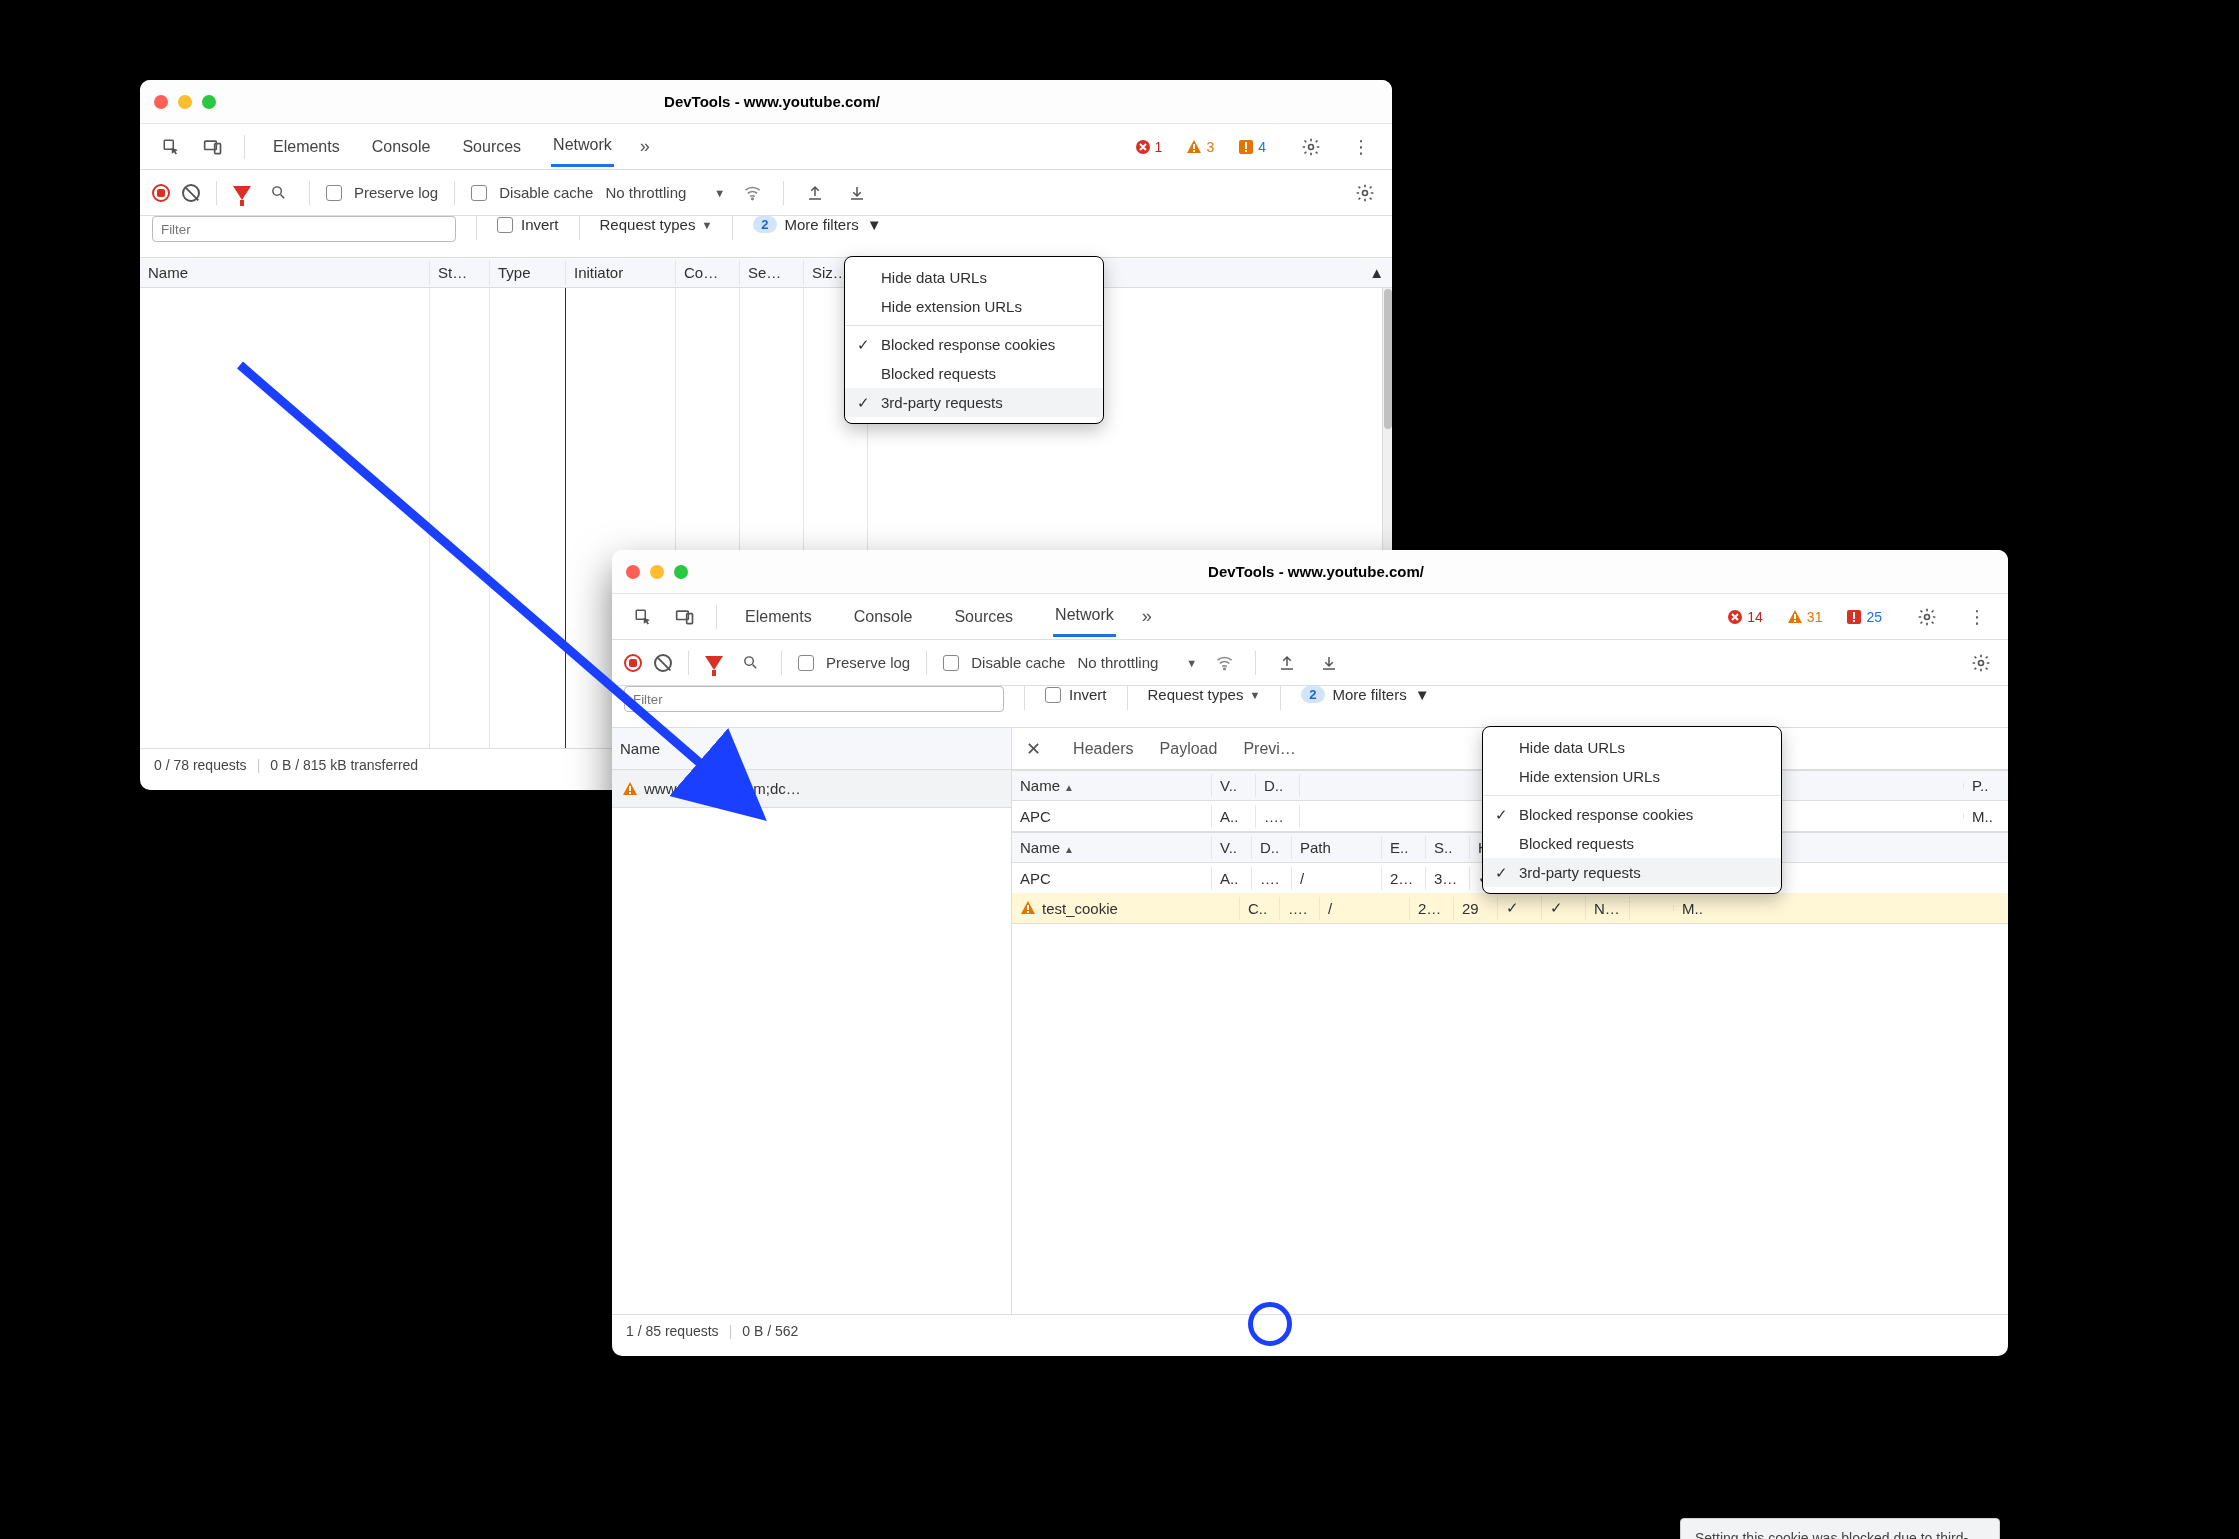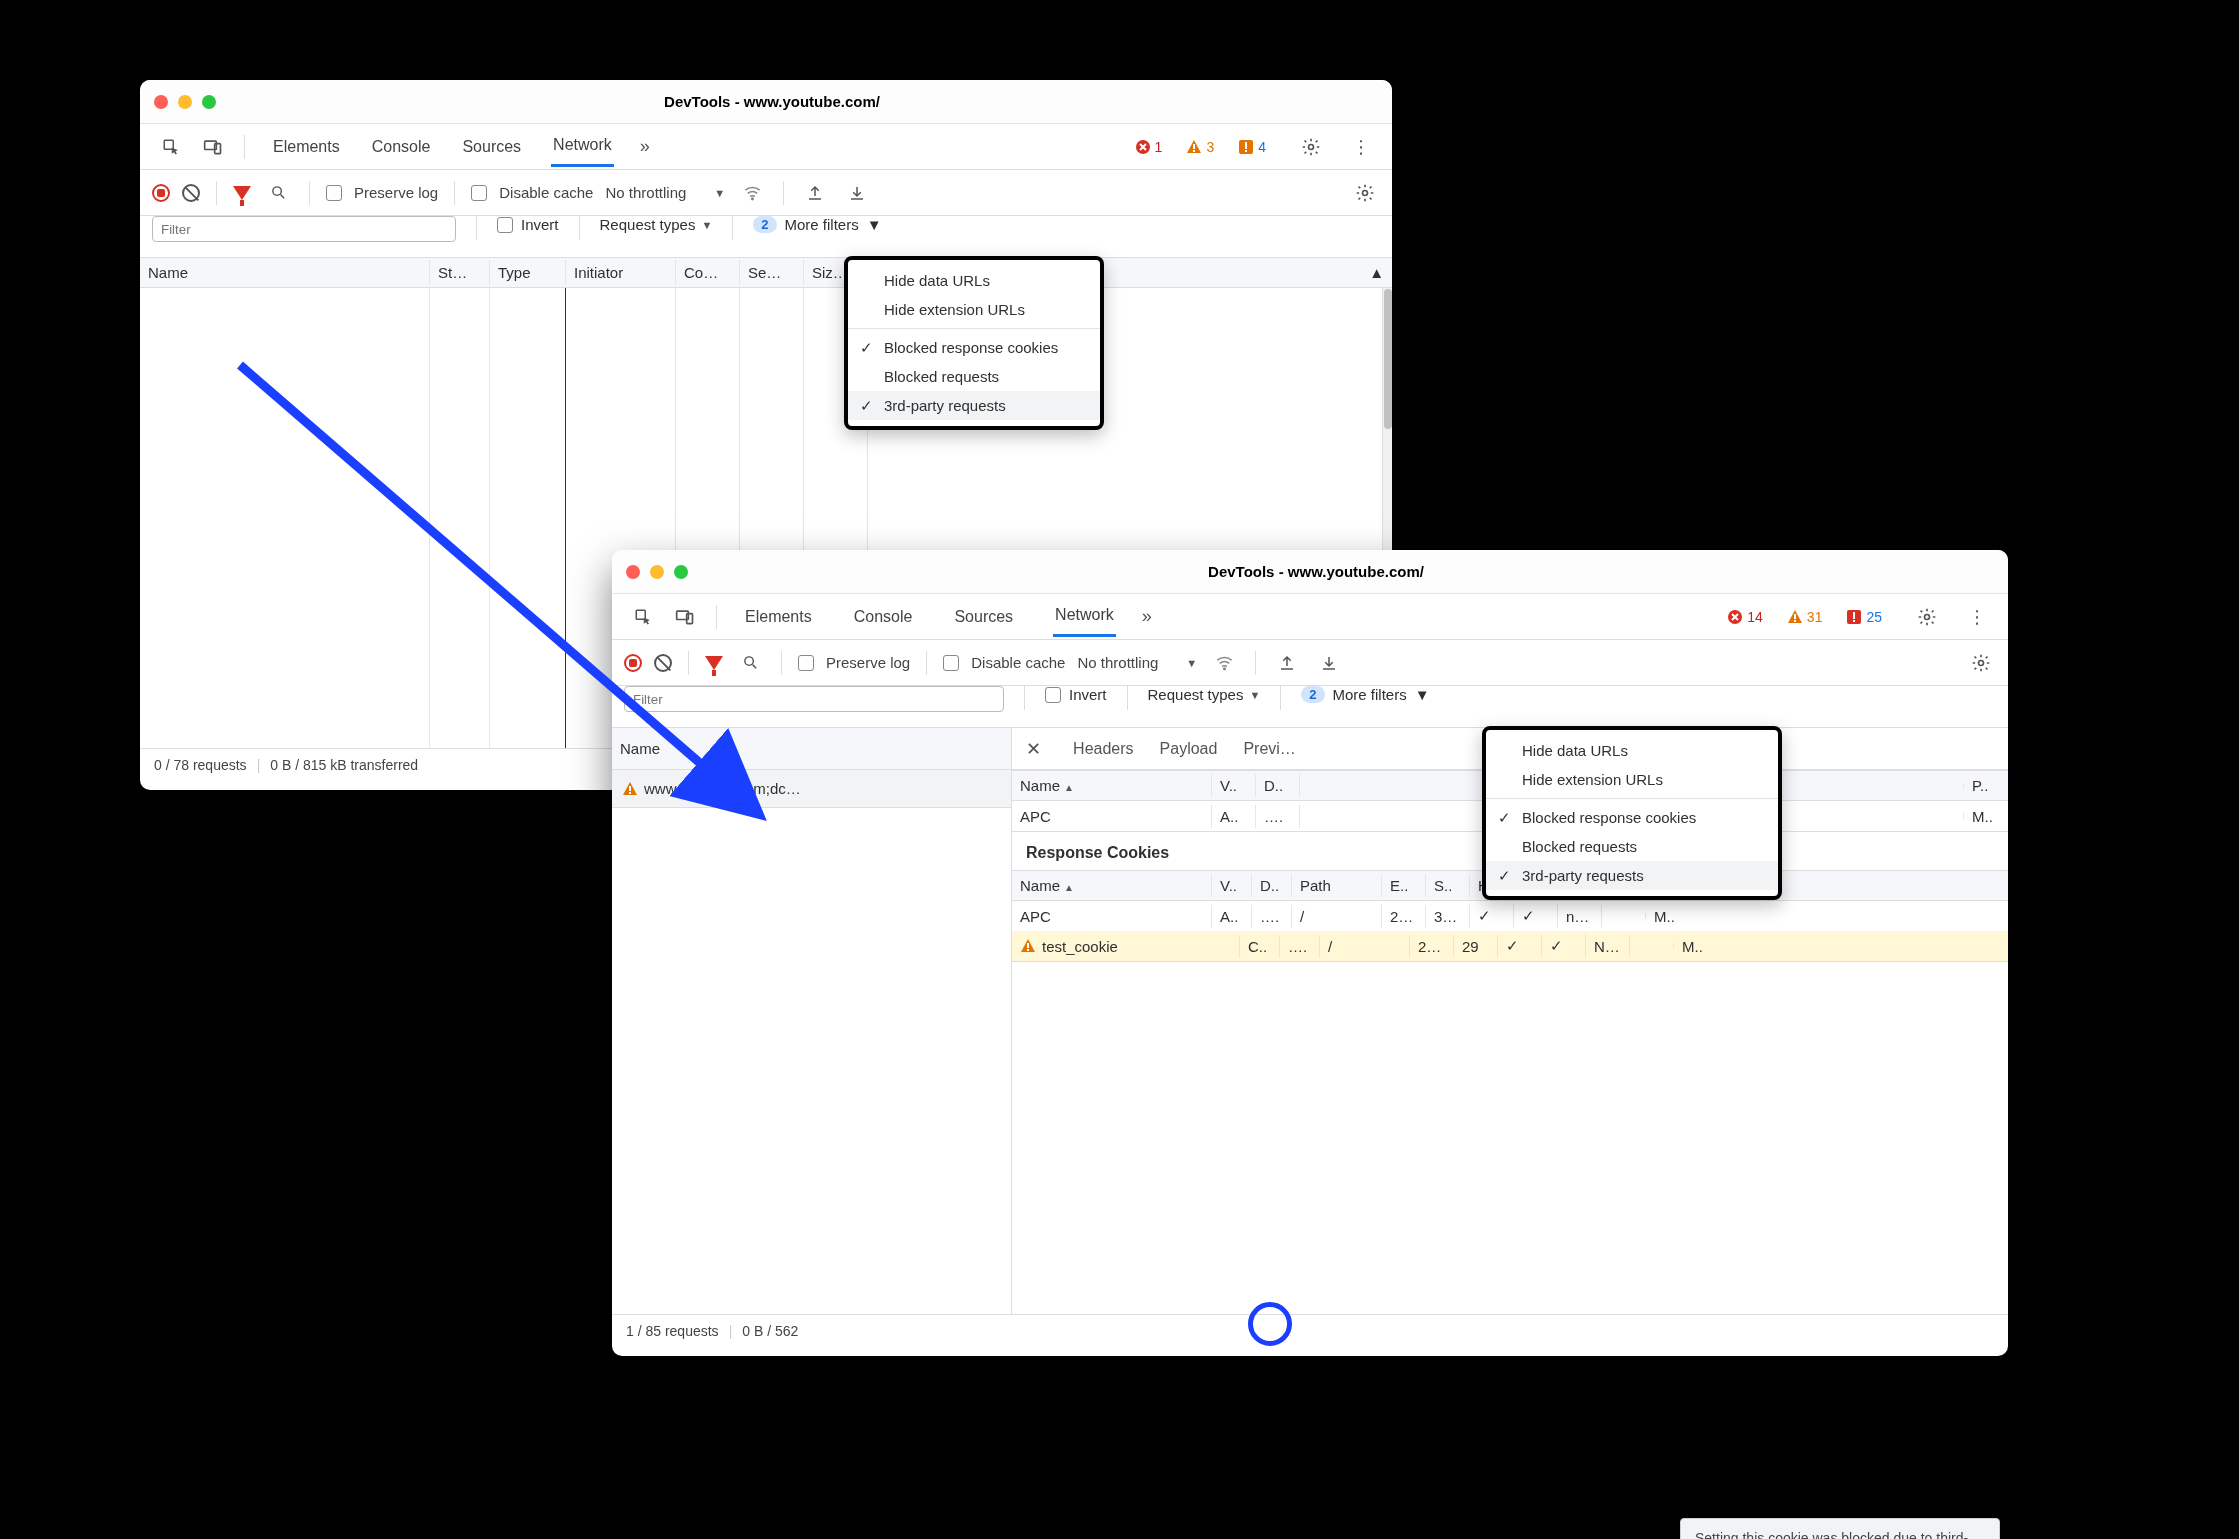--- a/index.html
+++ b/index.html
@@ -54,21 +54,21 @@
   .headerrow { display:flex; background:#f5f7fa; border-bottom:1px solid #ddd; font-size:15px; height:30px; align-items:center;}
   .col { padding:4px 8px; border-right:1px solid #e6e6e6; overflow:hidden; white-space:nowrap; }
   .col:last-child { border-right:none; }
   .body { display:flex; }
   .scroll { width:10px; background:#f0f0f0; border-left:1px solid #ddd;}
   .scroll .thumb{ width:8px; margin:1px; background:#c1c1c1; border-radius:4px;}
 
   .statusbar { display:flex; align-items:center; height:32px; padding:0 14px; border-top:1px solid #ddd; font-size:14px; color:#444; gap:10px; background:#fff;}
   .statusbar .s-sep { color:#ccc; }
 
-  .dropdown { position:absolute; background:#fff; border:4px solid #000000; border-radius:8px; box-shadow:0 6px 18px rgba(0,0,0,0.25); padding:6px 0; z-index:10; font-size:15px; min-width:260px;}
+  .dropdown { position:absolute; background:#fff; border:1px solid #000000; border-radius:8px; box-shadow:0 6px 18px rgba(0,0,0,0.25); padding:6px 0; z-index:10; font-size:15px; min-width:260px;}
   .dropdown .item { padding:6px 16px 6px 36px; position:relative; }
   .dropdown .item.hover { background:#f1f3f4; }
   .dropdown .check::before { content:"✓"; position:absolute; left:12px; }
   .dropdown hr { border:none; border-top:1px solid #e2e2e2; margin:4px 0;}
 
   
   .detail-tabs { display:flex; align-items:center; gap:26px; padding:6px 14px; border-bottom:1px solid #ddd; font-size:16px; color:#555; height:42px;}
   .close-x { font-size:18px; color:#555; margin-right:6px;}
   .section-title { font-weight:700; font-size:16px; padding:12px 14px 8px; }
   .showf { display:flex; align-items:center; gap:8px; font-size:15px; color:#444;}
@@ -456,21 +456,20 @@
           </div>
           <div class="trow">
             <div class="tc" style="width:200px">APC</div>
             <div class="tc" style="width:44px">A..</div>
             <div class="tc" style="width:44px">….</div>
             <div class="tc" style="flex:1"></div>
             <div class="tc" style="width:44px">M..</div>
           </div>
         </div>
 
-        <div class="section-title">Response Cookies</div>
 
         <div class="tbl">
           <div class="thead">
             <div class="tc" style="width:200px"><span>Name</span><span class="sortarr">▲</span></div>
             <div class="tc" style="width:40px">V..</div>
             <div class="tc" style="width:40px">D..</div>
             <div class="tc" style="width:90px">Path</div>
             <div class="tc" style="width:44px">E..</div>
             <div class="tc" style="width:44px">S..</div>
             <div class="tc" style="width:44px">H..</div>

